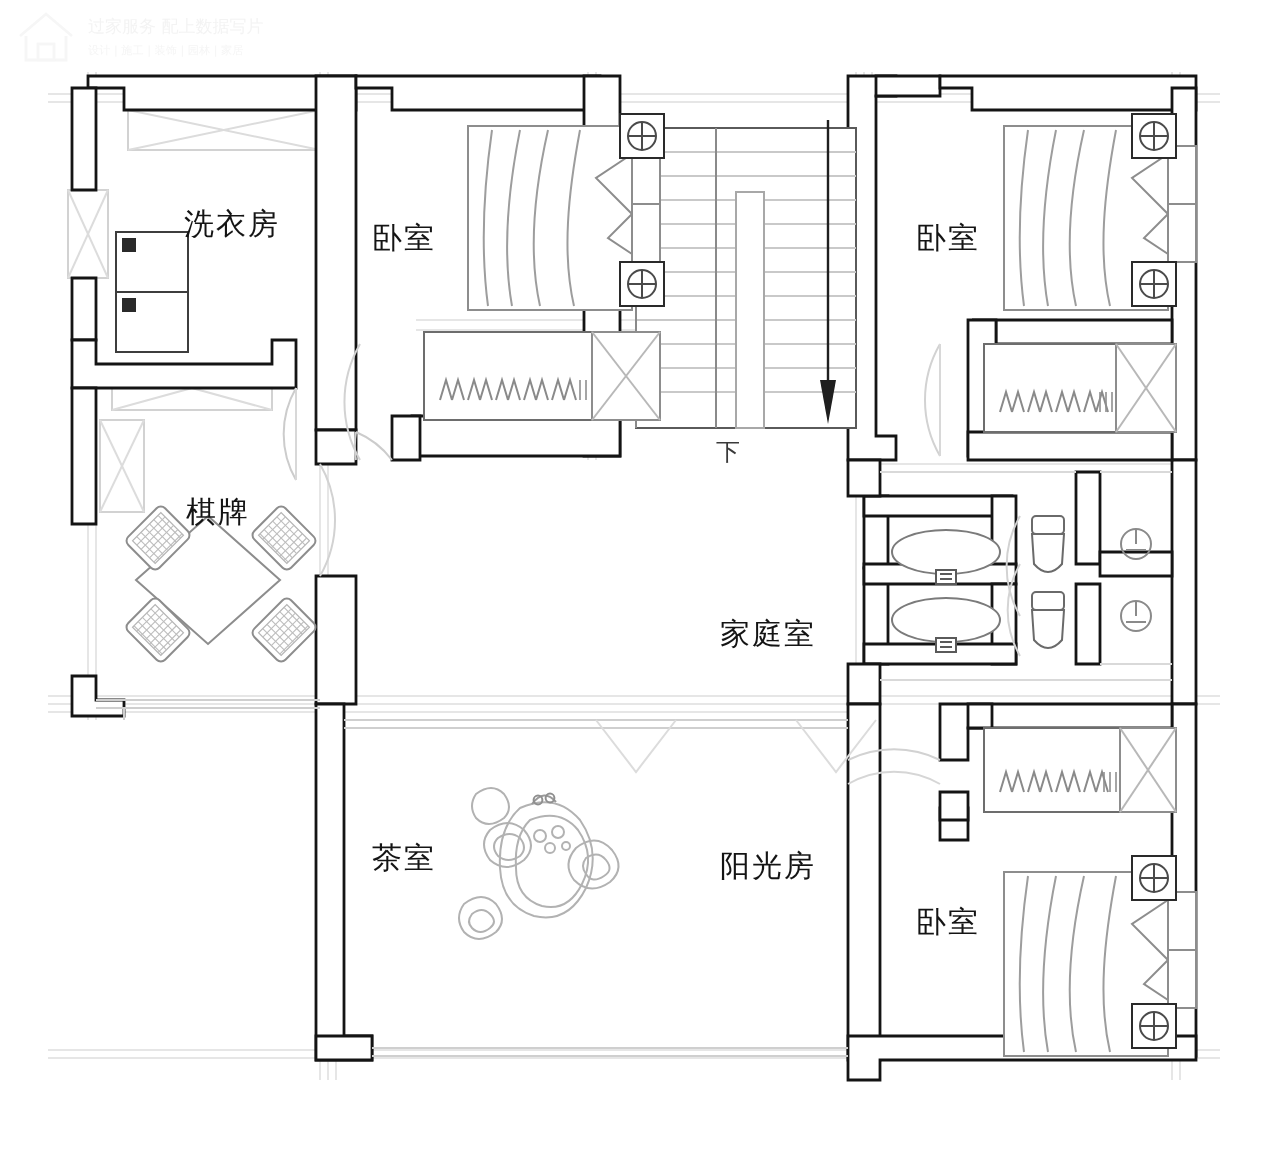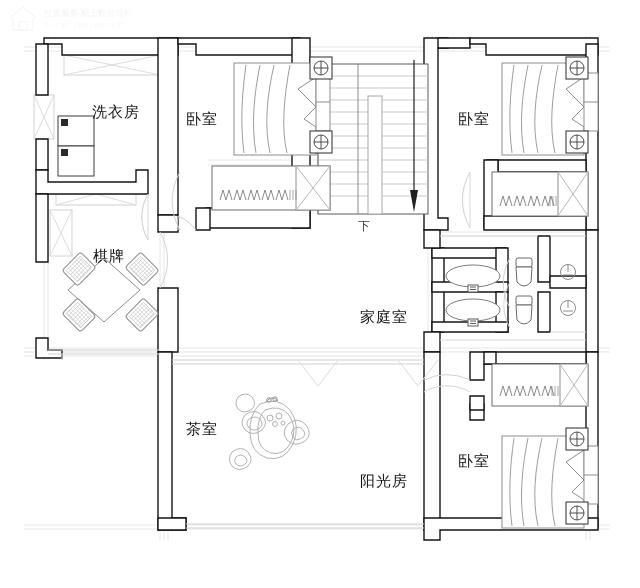--- a/index.html
+++ b/index.html
@@ -462,16 +462,16 @@
   <text class="wm-t2" x="38" y="25">设计 | 施工 | 装饰 | 园林 | 家居</text>
 </svg>
 
 <div id="labels">
     <div class="lbl rm" style="left: 92px; top: 103px;">洗衣房</div>
     <div class="lbl rm" style="left: 186px; top: 110px;">卧室</div>
     <div class="lbl rm" style="left: 93px; top: 247px;">棋牌</div>
     <div class="lbl rm" style="left: 458px; top: 110px;">卧室</div>
     <div class="lbl rm" style="left: 360px; top: 292px; margin-top: 16px;">家庭室</div>
     <div class="lbl rm" style="left: 186px; top: 420px;">茶室</div>
-    <div class="lbl rm" style="left: 360px; top: 472px;">阳光房</div>
+    <div class="lbl rm" style="left: 360px; top: 424px;">阳光房</div>
     <div class="lbl rm" style="left: 458px; top: 452px;">卧室</div>
     <div class="lbl dn" style="left: 358px; top: 218px;">下</div>
   </div>
 
 </body></html>

